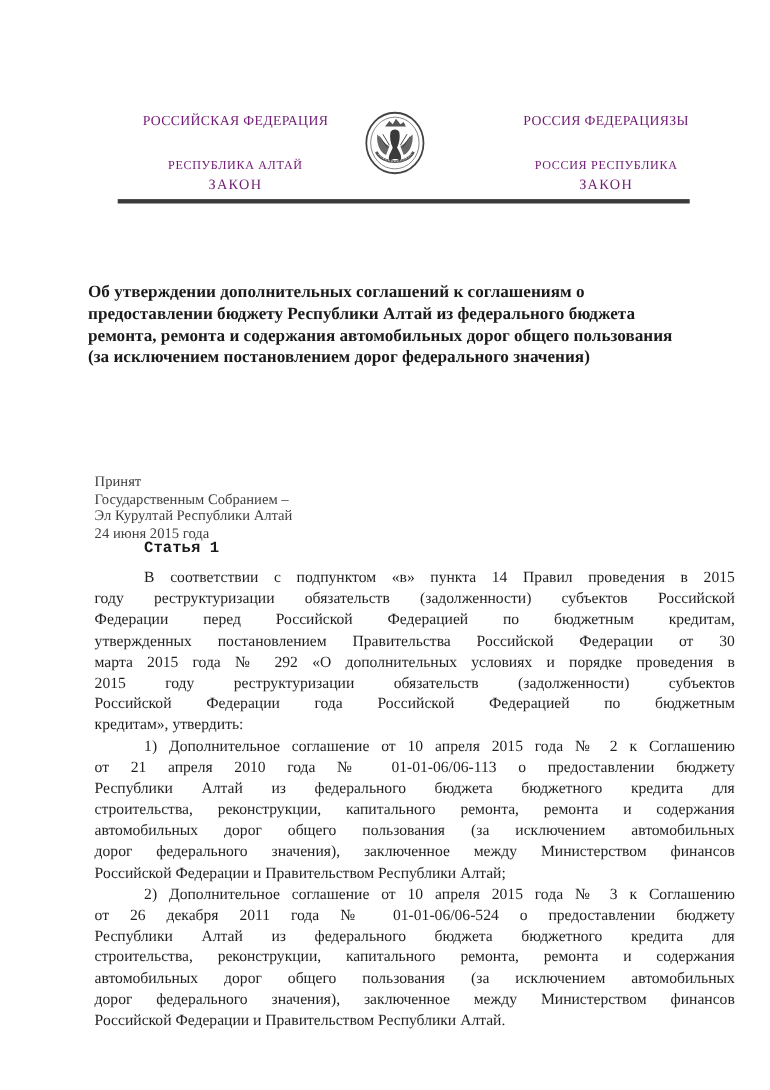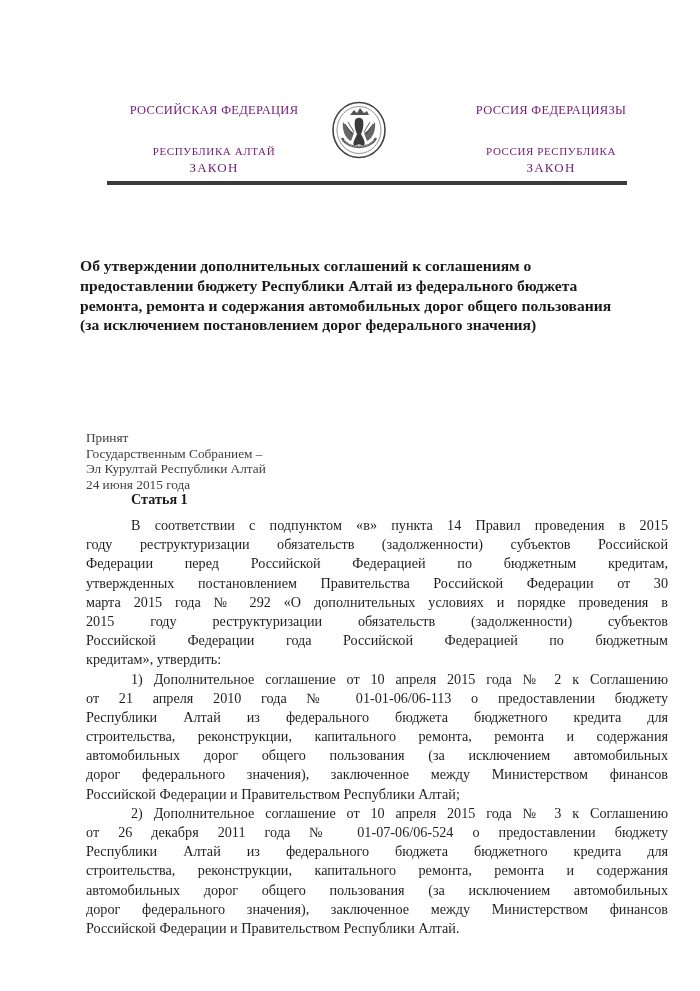--- a/index.html
+++ b/index.html
@@ -81,20 +81,21 @@
 
     
     .article-head {
       position: absolute;
       left: 131px;
       top: 490px;
       font-weight: bold;
       font-size: 14.2px;
       line-height: 18px;
       color: #1a1a1a;
+      font-family: Liberation Mono, monospace;
     }
     .article-body {
       position: absolute;
       left: 86px;
       top: 516px;
       width: 582px;
       font-size: 14.2px;
       line-height: 19.2px;
       color: #1f1f1f;
     }
@@ -177,21 +178,21 @@
       <span class="ln indent">1) Дополнительное соглашение от 10 апреля 2015 года № 2 к Соглашению</span>
       <span class="ln">от 21 апреля 2010 года № 01-01-06/06-113 о предоставлении бюджету</span>
       <span class="ln">Республики Алтай из федерального бюджета бюджетного кредита для</span>
       <span class="ln">строительства, реконструкции, капитального ремонта, ремонта и содержания</span>
       <span class="ln">автомобильных дорог общего пользования (за исключением автомобильных</span>
       <span class="ln">дорог федерального значения), заключенное между Министерством финансов</span>
       <span class="ln last">Российской Федерации и Правительством Республики Алтай;</span>
     </div>
     <div>
       <span class="ln indent">2) Дополнительное соглашение от 10 апреля 2015 года № 3 к Соглашению</span>
-      <span class="ln">от 26 декабря 2011 года № 01-07-06/06-524 о предоставлении бюджету</span>
+      <span class="ln">от 26 декабря 2011 года № 01-01-06/06-524 о предоставлении бюджету</span>
       <span class="ln">Республики Алтай из федерального бюджета бюджетного кредита для</span>
       <span class="ln">строительства, реконструкции, капитального ремонта, ремонта и содержания</span>
       <span class="ln">автомобильных дорог общего пользования (за исключением автомобильных</span>
       <span class="ln">дорог федерального значения), заключенное между Министерством финансов</span>
       <span class="ln last">Российской Федерации и Правительством Республики Алтай.</span>
     </div>
   </div>
 
 </div>
 

